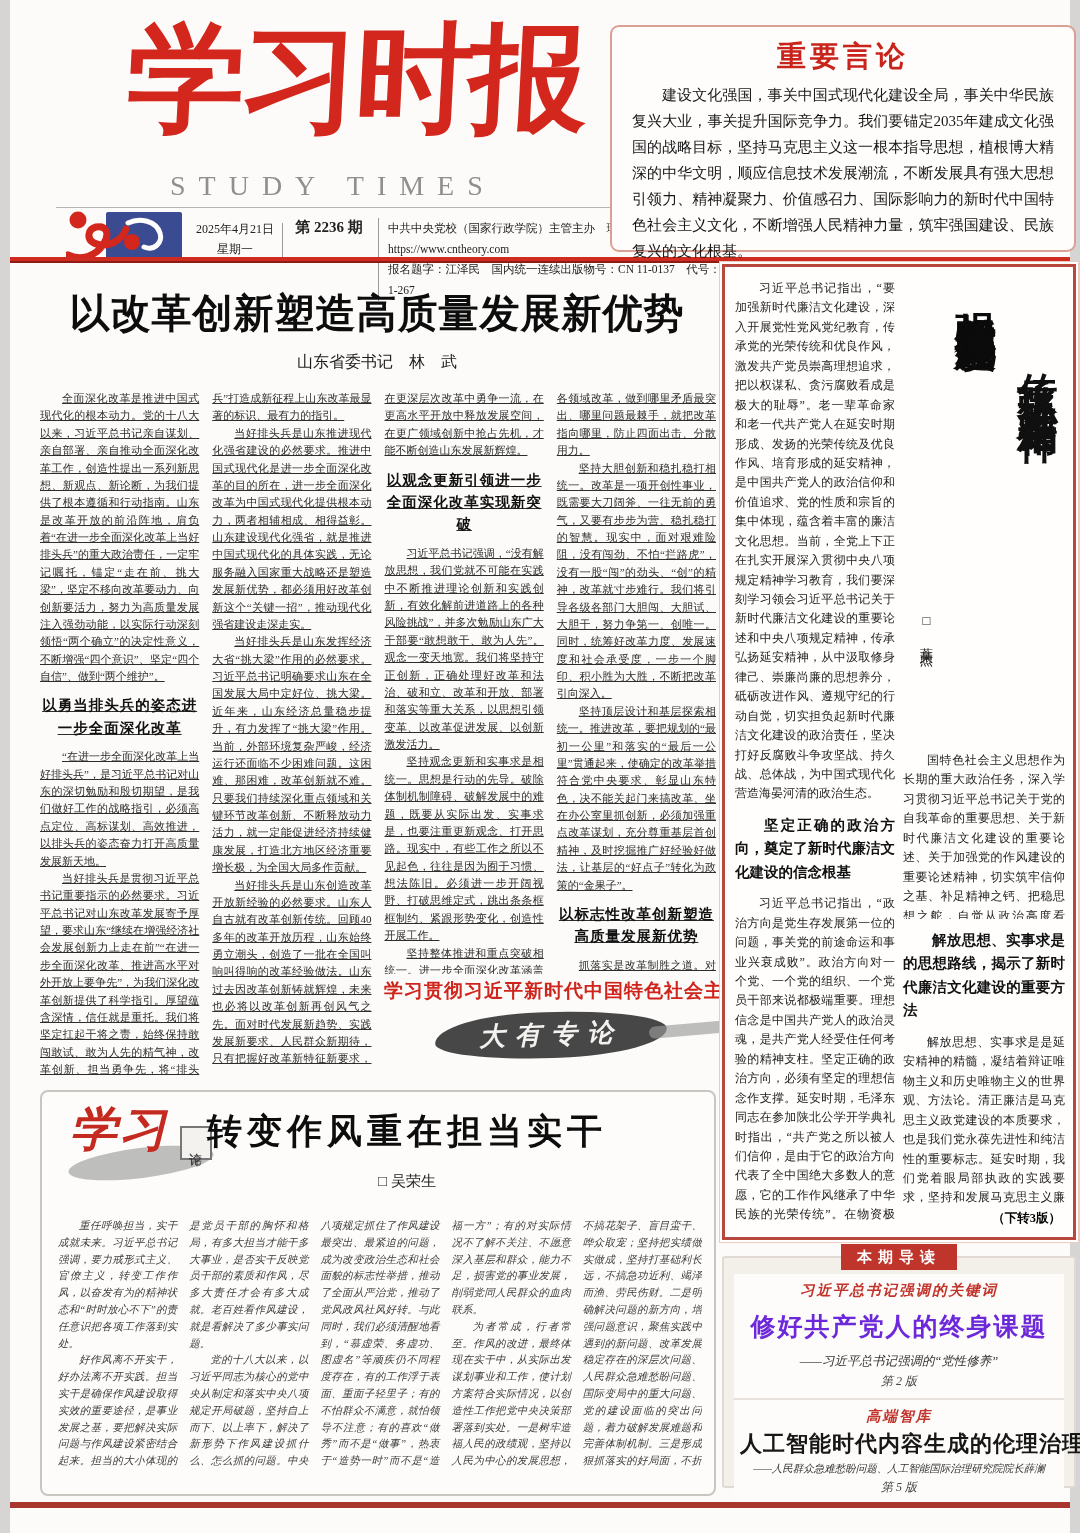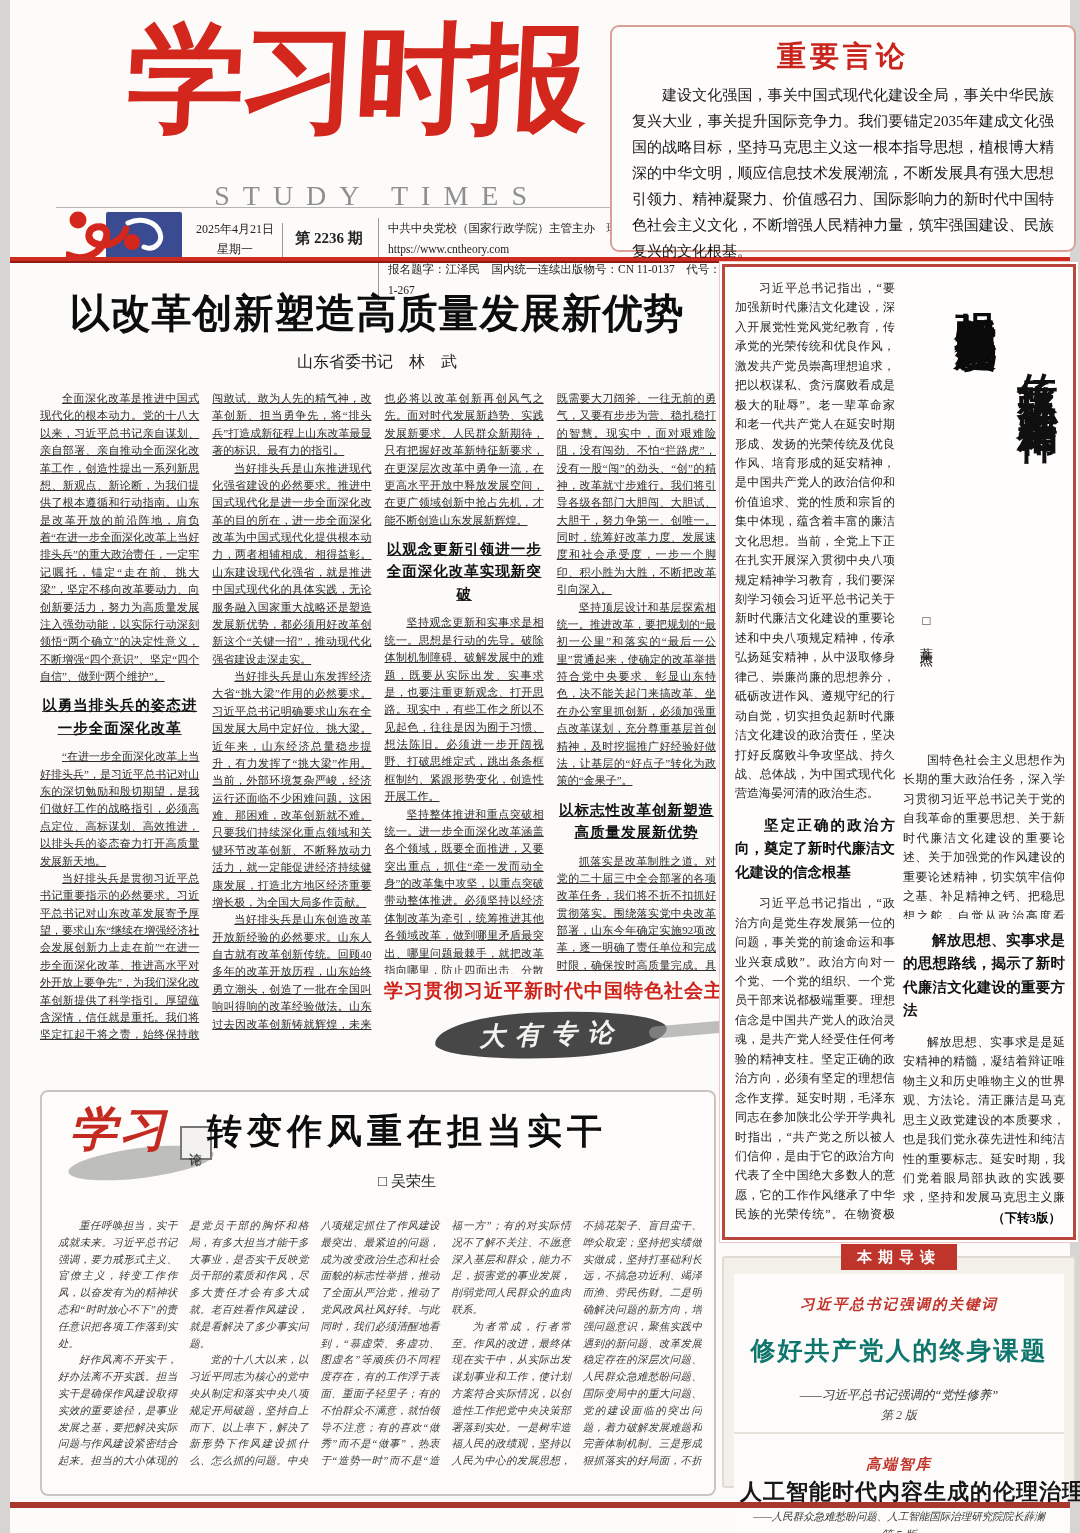--- a/index.html
+++ b/index.html
@@ -5,28 +5,28 @@
   html,body{margin:0;padding:0;background:#c9c9c9;}
   *{box-sizing:border-box;}
   .page{position:relative;width:1080px;height:1533px;margin:0 auto;background:#d6d5d3;overflow:hidden;
         font-family:"Liberation Serif","DejaVu Serif",serif;}
   .paper{position:absolute;left:10px;top:0;width:1060px;height:1533px;background:#fcfbf9;}
 
   
   .masthead-title{position:absolute;left:110px;top:6px;width:470px;height:172px;
     font-size:118px;line-height:1.25;font-weight:bold;color:#d3261c;text-align:center;
     letter-spacing:-4px;transform:skewX(-3deg);white-space:nowrap;}
-  .masthead-sub{position:absolute;left:160px;top:180px;width:370px;text-align:right;
+  .masthead-sub{position:absolute;left:160px;top:170px;width:370px;text-align:left;
     font-size:28px;letter-spacing:13px;color:#8f8f8f;}
   .mast-hairline{position:absolute;left:46px;top:207px;width:562px;height:1px;background:#b5b5b5;}
   .mast-logo{position:absolute;left:56px;top:211px;width:118px;height:50px;}
   .date-block{position:absolute;left:182px;top:219px;width:86px;text-align:center;
     font-size:12px;line-height:1.7;color:#222;}
   .vline{position:absolute;top:223px;width:1px;height:34px;background:#9a9a9a;}
-  .issue-no{position:absolute;left:282px;top:229px;width:74px;text-align:center;
+  .issue-no{position:absolute;left:282px;top:218px;width:74px;text-align:center;
     font-size:15px;font-weight:bold;color:#222;}
   .publisher{position:absolute;left:368px;top:218px;width:345px;font-size:11.5px;line-height:1.8;
     color:#222;border-left:1px solid #9a9a9a;padding-left:9px;}
   .main-rule{position:absolute;left:0;top:257px;width:1060px;height:6px;background:#cf2b20;border-bottom:2px solid #8e1b14;}
 
   
   .quote-box{position:absolute;left:600px;top:25px;width:466px;height:227px;background:#fffdfc;
     border:2px solid #dba094;border-radius:9px;padding:8px 20px 6px;}
   .quote-title{text-align:center;font-size:29px;font-weight:900;color:#c9241c;letter-spacing:4px;margin:2px 0 6px;}
   .quote-body{font-size:15px;line-height:1.73;color:#161616;text-align:justify;text-indent:2em;}
@@ -64,24 +64,24 @@
   .rt-text-a{height:168px;overflow:hidden;}
   .rt-text-b{flex:1;overflow:hidden;}
   .rt-cut{text-align:right;font-weight:bold;font-size:12.5px;padding:2px 4px 0 0;}
 
   
   .digest{position:absolute;left:712px;top:1256px;width:354px;height:232px;background:#f3f0ea;
     border:2px solid #e0dad2;border-radius:3px;}
   .digest-tab{position:absolute;left:50%;top:-14px;transform:translateX(-50%);background:#bf352c;color:#fff;
     font-size:15px;font-weight:bold;letter-spacing:6px;padding:4px 16px 3px;white-space:nowrap;}
   .digest-cards{margin:16px 10px 8px;background:#fdfcfa;}
-  .digest-card{padding:21px 6px 8px;text-align:center;}
+  .digest-card{padding:7px 6px 8px;text-align:center;}
   .digest-card.first{border-bottom:2px solid #e6e2db;}
   .dg-kicker{font-size:14.5px;font-weight:bold;color:#c2342b;letter-spacing:2px;font-style:italic;}
-  .dg-title1{font-size:25px;font-weight:900;color:#0f766e;letter-spacing:2px;margin:20px 0;white-space:nowrap;}
+  .dg-title1{font-size:25px;font-weight:900;color:#6d28d9;letter-spacing:2px;margin:10px 0;white-space:nowrap;}
   .dg-title2{font-size:22px;font-weight:900;color:#171717;letter-spacing:1px;margin:3px 0;white-space:nowrap;}
   .dg-sub{font-size:12.5px;color:#333;font-style:italic;}
   .dg-sub.small{font-size:10.5px;}
   .dg-page{font-size:12px;color:#444;margin-top:3px;font-style:italic;}
 
   
   .review-box{position:absolute;left:30px;top:1090px;width:676px;height:406px;background:#fdfcfa;
     border:2px solid #c9c6c1;border-radius:8px;}
   .review-logo{position:absolute;left:26px;top:8px;width:160px;height:104px;}
   .rv-brush{position:absolute;left:0;top:48px;width:146px;height:30px;background:#8a8a8a;opacity:.55;
@@ -136,20 +136,21 @@
     <div class="lead-byline">山东省委书记　林　武</div>
     <div class="lead-body">
         <p class="t-p">全面深化改革是推进中国式现代化的根本动力。党的十八大以来，习近平总书记亲自谋划、亲自部署、亲自推动全面深化改革工作，创造性提出一系列新思想、新观点、新论断，为我们提供了根本遵循和行动指南。山东是改革开放的前沿阵地，肩负着“在进一步全面深化改革上当好排头兵”的重大政治责任，一定牢记嘱托，锚定“走在前、挑大梁”，坚定不移向改革要动力、向创新要活力，努力为高质量发展注入强劲动能，以实际行动深刻领悟“两个确立”的决定性意义，不断增强“四个意识”、坚定“四个自信”、做到“两个维护”。</p>
         <h4 class="t-h">以勇当排头兵的姿态进一步全面深化改革</h4>
         <p class="t-p">“在进一步全面深化改革上当好排头兵”，是习近平总书记对山东的深切勉励和殷切期望，是我们做好工作的战略指引，必须高点定位、高标谋划、高效推进，以排头兵的姿态奋力打开高质量发展新天地。</p>
         <p class="t-p">当好排头兵是贯彻习近平总书记重要指示的必然要求。习近平总书记对山东改革发展寄予厚望，要求山东“继续在增强经济社会发展创新力上走在前”“在进一步全面深化改革、推进高水平对外开放上要争先”，为我们深化改革创新提供了科学指引。厚望蕴含深情，信任就是重托。我们将坚定扛起干将之责，始终保持敢闯敢试、敢为人先的精气神，改革创新、担当勇争先，将“排头兵”打造成新征程上山东改革最显著的标识、最有力的指引。</p>
         <p class="t-p">当好排头兵是山东推进现代化强省建设的必然要求。推进中国式现代化是进一步全面深化改革的目的所在，进一步全面深化改革为中国式现代化提供根本动力，两者相辅相成、相得益彰。山东建设现代化强省，就是推进中国式现代化的具体实践，无论服务融入国家重大战略还是塑造发展新优势，都必须用好改革创新这个“关键一招”，推动现代化强省建设走深走实。</p>
         <p class="t-p">当好排头兵是山东发挥经济大省“挑大梁”作用的必然要求。习近平总书记明确要求山东在全国发展大局中定好位、挑大梁。近年来，山东经济总量稳步提升，有力发挥了“挑大梁”作用。当前，外部环境复杂严峻，经济运行还面临不少困难问题。这困难、那困难，改革创新就不难。只要我们持续深化重点领域和关键环节改革创新、不断释放动力活力，就一定能促进经济持续健康发展，打造北方地区经济重要增长极，为全国大局多作贡献。</p>
         <p class="t-p">当好排头兵是山东创造改革开放新经验的必然要求。山东人自古就有改革创新传统。回顾40多年的改革开放历程，山东始终勇立潮头，创造了一批在全国叫响叫得响的改革经验做法。山东过去因改革创新铸就辉煌，未来也必将以改革创新再创风气之先。面对时代发展新趋势、实践发展新要求、人民群众新期待，只有把握好改革新特征新要求，在更深层次改革中勇争一流，在更高水平开放中释放发展空间，在更广领域创新中抢占先机，才能不断创造山东发展新辉煌。</p>
         <h4 class="t-h">以观念更新引领进一步全面深化改革实现新突破</h4>
+        <p class="t-p">习近平总书记强调，“没有解放思想，我们党就不可能在实践中不断推进理论创新和实践创新，有效化解前进道路上的各种风险挑战”，并多次勉励山东广大干部要“敢想敢干、敢为人先”。观念一变天地宽。我们将坚持守正创新，正确处理好改革和法治、破和立、改革和开放、部署和落实等重大关系，以思想引领变革、以改革促进发展、以创新激发活力。</p>
         <p class="t-p">坚持观念更新和实事求是相统一。思想是行动的先导。破除体制机制障碍、破解发展中的难题，既要从实际出发、实事求是，也要注重更新观念、打开思路。现实中，有些工作之所以不见起色，往往是因为囿于习惯、想法陈旧。必须进一步开阔视野、打破思维定式，跳出条条框框制约、紧跟形势变化，创造性开展工作。</p>
         <p class="t-p">坚持整体推进和重点突破相统一。进一步全面深化改革涵盖各个领域，既要全面推进，又要突出重点，抓住“牵一发而动全身”的改革集中攻坚，以重点突破带动整体推进。必须坚持以经济体制改革为牵引，统筹推进其他各领域改革，做到哪里矛盾最突出、哪里问题最棘手，就把改革指向哪里，防止四面出击、分散用力。</p>
         <p class="t-p">坚持大胆创新和稳扎稳打相统一。改革是一项开创性事业，既需要大刀阔斧、一往无前的勇气，又要有步步为营、稳扎稳打的智慧。现实中，面对艰难险阻，没有闯劲、不怕“拦路虎”，没有一股“闯”的劲头、“创”的精神，改革就寸步难行。我们将引导各级各部门大胆闯、大胆试、大胆干，努力争第一、创唯一。同时，统筹好改革力度、发展速度和社会承受度，一步一个脚印、积小胜为大胜，不断把改革引向深入。</p>
         <p class="t-p">坚持顶层设计和基层探索相统一。推进改革，要把规划的“最初一公里”和落实的“最后一公里”贯通起来，使确定的改革举措符合党中央要求、彰显山东特色，决不能关起门来搞改革、坐在办公室里抓创新，必须加强重点改革谋划，充分尊重基层首创精神，及时挖掘推广好经验好做法，让基层的“好点子”转化为政策的“金果子”。</p>
         <h4 class="t-h">以标志性改革创新塑造高质量发展新优势</h4>
         <p class="t-p">抓落实是改革制胜之道。对党的二十届三中全会部署的各项改革任务，我们将不折不扣抓好贯彻落实。围绕落实党中央改革部署，山东今年确定实施92项改革，逐一明确了责任单位和完成时限，确保按时高质量完成。具体工作中，充分发挥经济体制改革牵引作用，重点推进10项改革任务。</p>
       </div>
 
     <div class="promo">
       <div class="promo-line">学习贯彻习近平新时代中国特色社会主义思想</div>

